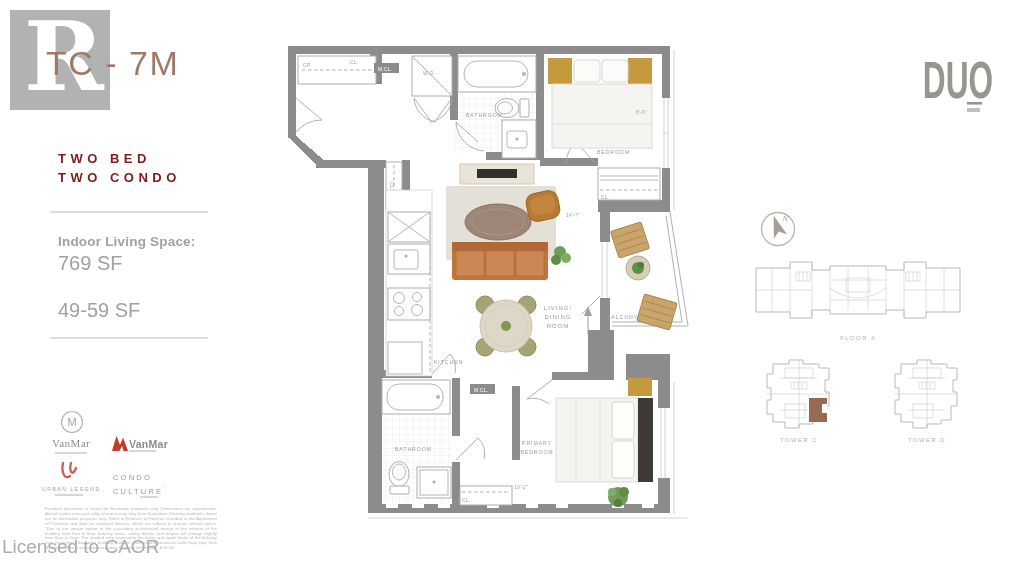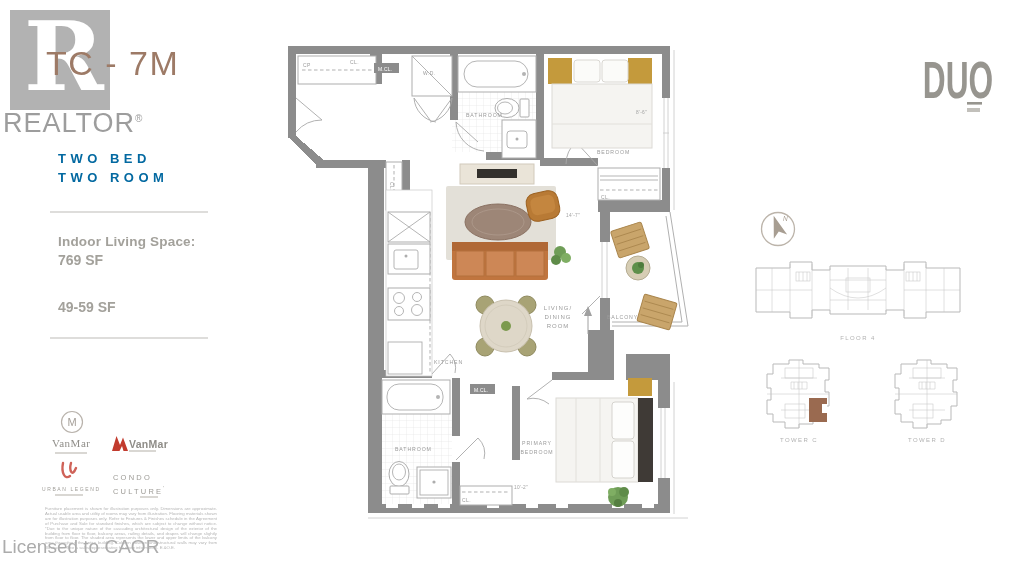--- a/index.html
+++ b/index.html
@@ -9,24 +9,24 @@
   svg text{font-family:"Liberation Sans",sans-serif;}
   
   .rlogo-block{left:10px;top:10px;width:100px;height:100px;background:#a5a5a5;opacity:.85;}
   .rlogo-r{left:24px;top:2px;width:100px;height:110px;color:#fff;font-family:"DejaVu Serif",serif;
            font-size:96px;font-weight:bold;line-height:110px;}
   .rlogo-word{left:3px;top:108px;font-size:27px;color:#9d9d9d;letter-spacing:1px;}
   .rlogo-word sup{font-size:10px;}
   .unit-title{left:46px;top:44px;font-size:34px;color:#9d7a66;letter-spacing:1.5px;}
   .floors{left:46px;top:87px;font-size:29px;color:#8f8d89;letter-spacing:.5px;}
   .spec{left:58px;top:149px;font-size:13px;font-weight:bold;letter-spacing:4.5px;
-        color:#0369a1;line-height:19px;}
+        color:#7f1d1d;line-height:19px;}
   .rule{left:50px;width:158px;height:2px;background:#dedddb;}
   .slabel{left:58px;font-size:13.5px;font-weight:600;color:#a3a19b;letter-spacing:.2px;}
-  .svalue{left:58px;font-size:14px;font-weight:700;color:#a3a19b;}
+  .svalue{left:58px;font-size:20px;font-weight:400;color:#a3a19b;}
   .vm-name{font-family:"Liberation Serif",serif;font-size:11px;color:#908e89;letter-spacing:.5px;}
   .vm2-name{font-size:10.5px;font-weight:bold;color:#8f8d88;letter-spacing:.3px;}
   .ul-name{font-size:5px;letter-spacing:1.6px;color:#a09e99;}
   .cc-name{font-size:7.5px;letter-spacing:2.2px;color:#9d9b96;line-height:11px;}
   .logobar{background:#d9d7d3;}
   .disclaimer{left:45px;top:507px;width:172px;font-size:4.3px;line-height:4.9px;
               color:#b5b5b5;text-align:justify;}
   .licensed{left:2px;top:536px;font-size:19px;color:#acacac;text-align:center;}
   
   .wall{fill:#8c8c8c;}
@@ -45,26 +45,25 @@
   .kpthin{fill:none;stroke:#c6c6c6;stroke-width:.55;}
   .kplbl{fill:#b2b2b2;font-size:6px;letter-spacing:1.4px;text-anchor:middle;}
 </style>
 </head>
 <body>
 
 <div class="canvas">
 
   <div class="abs rlogo-block"></div>
   <div class="abs rlogo-r">R</div>
-  <div class="abs rlogo-word"><span>REALTOR</span><sup>®</sup></div>
 
   <div class="abs unit-title">TC - 7M</div>
   <div class="abs spec">
     <div>TWO BED</div>
-    <div>TWO ROOM</div>
+    <div>TWO CONDO</div>
   </div>
 
   <div class="abs rule" style="top:211px"></div>
   <div class="abs slabel" style="top:234px">Indoor Living Space:</div>
   <div class="abs svalue" style="top:252px">769 SF</div>
   <div class="abs svalue" style="top:299px">49-59 SF</div>
   <div class="abs rule" style="top:337px"></div>
 
   <svg class="abs" style="left:60px;top:410px" width="24" height="24" viewBox="0 0 24 24">
     <circle cx="12" cy="12" r="10.5" fill="none" stroke="#b9b3ac" stroke-width="1.2"></circle>

